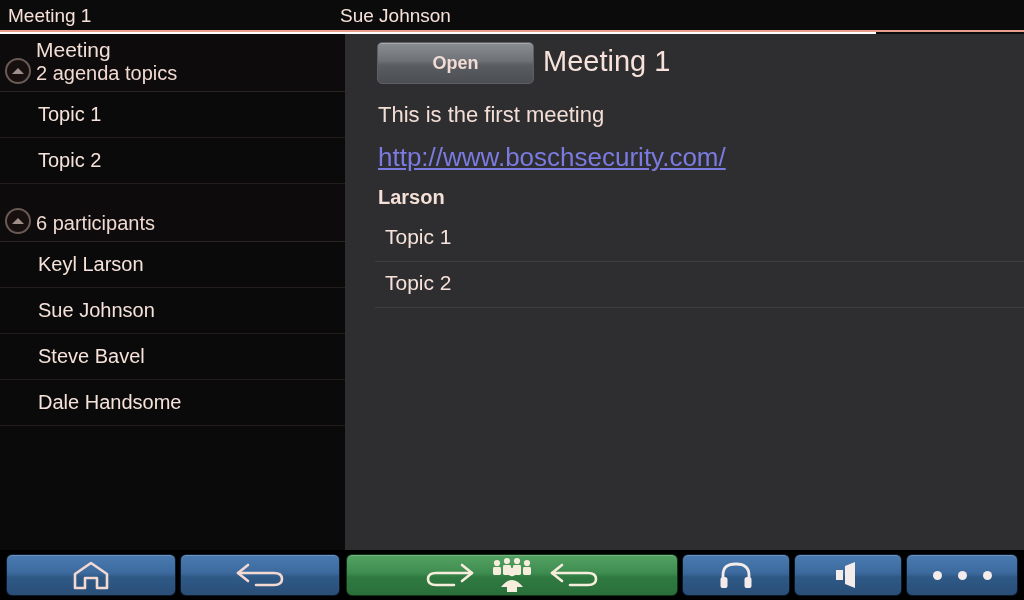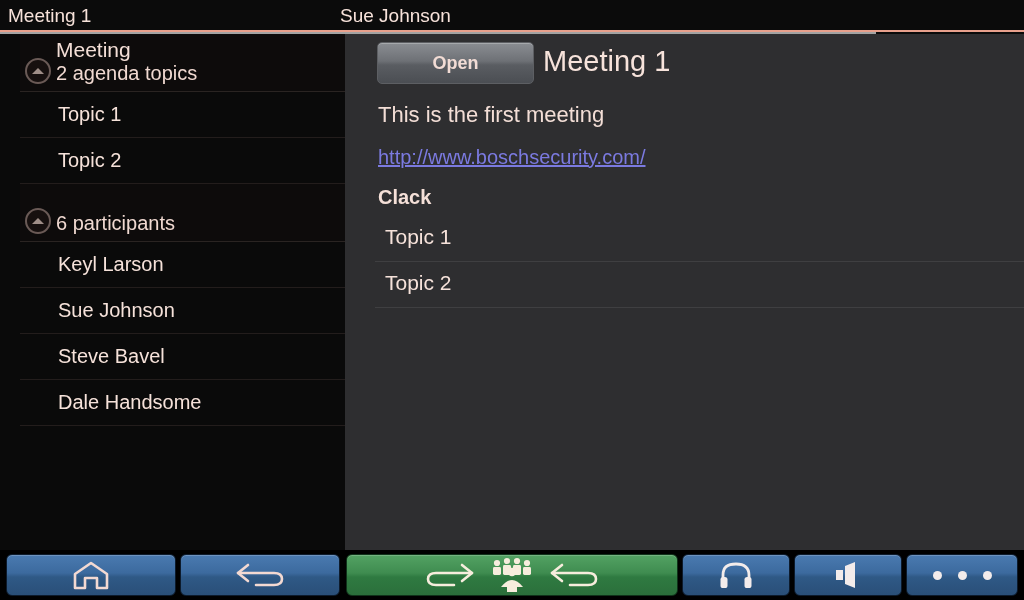--- a/index.html
+++ b/index.html
@@ -5,21 +5,21 @@
   * { box-sizing: border-box; margin: 0; padding: 0; }
   html, body {
     width: 1024px; height: 600px;
     background: #0a0a0a;
     font-family: "Liberation Sans", sans-serif;
     overflow: hidden;
   }
   #app {
     position: relative;
     width: 876px; height: 600px;
-    background: #a3a3a3;
+    background: #ffffff;
   }
 
   
   .statusbar {
     position: absolute; top: 0; left: 0;
     width: 1024px; height: 32px;
     background: #0b0b0b;
     border-bottom: 2px solid #e8a08c;
   }
   .statusbar .sb-text {
@@ -32,21 +32,20 @@
   .sb-left   { left: 8px; }
   .sb-center { left: 340px; }
   .sb-right  { right: 8px; }
 
   
   .sidebar {
     position: absolute; top: 34px; left: 0;
     width: 345px; height: 516px;
     background: #0a0a0a;
     overflow: hidden;
-    padding-left: 20px;
   }
   .group-row {
     position: relative;
     height: 58px;
     border-bottom: 1px solid #2a2422;
     background: #0d0b0b;
   }
   .group-row .g-title {
     position: absolute; left: 36px; top: 3px;
     color: #f3ded6; font-size: 21px; line-height: 26px;
@@ -109,21 +108,21 @@
     position: absolute; left: 198px; top: 6px;
     color: #f7e3db; font-size: 29px; line-height: 42px;
     white-space: nowrap;
   }
   .desc {
     position: absolute; left: 33px; top: 68px;
     color: #f3ded6; font-size: 22px; line-height: 26px;
   }
   .link {
     position: absolute; left: 33px; top: 110px;
-    color: #7b7ae0; font-size: 20px; line-height: 26px;
+    color: #7b7ae0; font-size: 26px; line-height: 26px;
     text-decoration: underline;
     cursor: pointer;
   }
   .agenda-head {
     position: absolute; left: 33px; top: 150px;
     color: #f5e0d8; font-size: 20px; font-weight: bold; line-height: 26px;
   }
   .agenda-list {
     position: absolute; left: 30px; top: 182px;
     width: 649px;
@@ -213,21 +212,21 @@
   <div class="content">
     <div class="content-head">
       <div class="open-btn">Open</div>
       <div class="meeting-title">Meeting 1</div>
     </div>
 
     <div class="desc">This is the first meeting</div>
 
     <div class="link">http://www.boschsecurity.com/</div>
 
-    <div class="agenda-head">Clack</div>
+    <div class="agenda-head">Larson</div>
 
     <div class="agenda-list">
       <div class="agenda-row">
         <span class="a-label">Topic 1</span>
       </div>
       <div class="agenda-row">
         <span class="a-label">Topic 2</span>
       </div>
     </div>
   </div>

